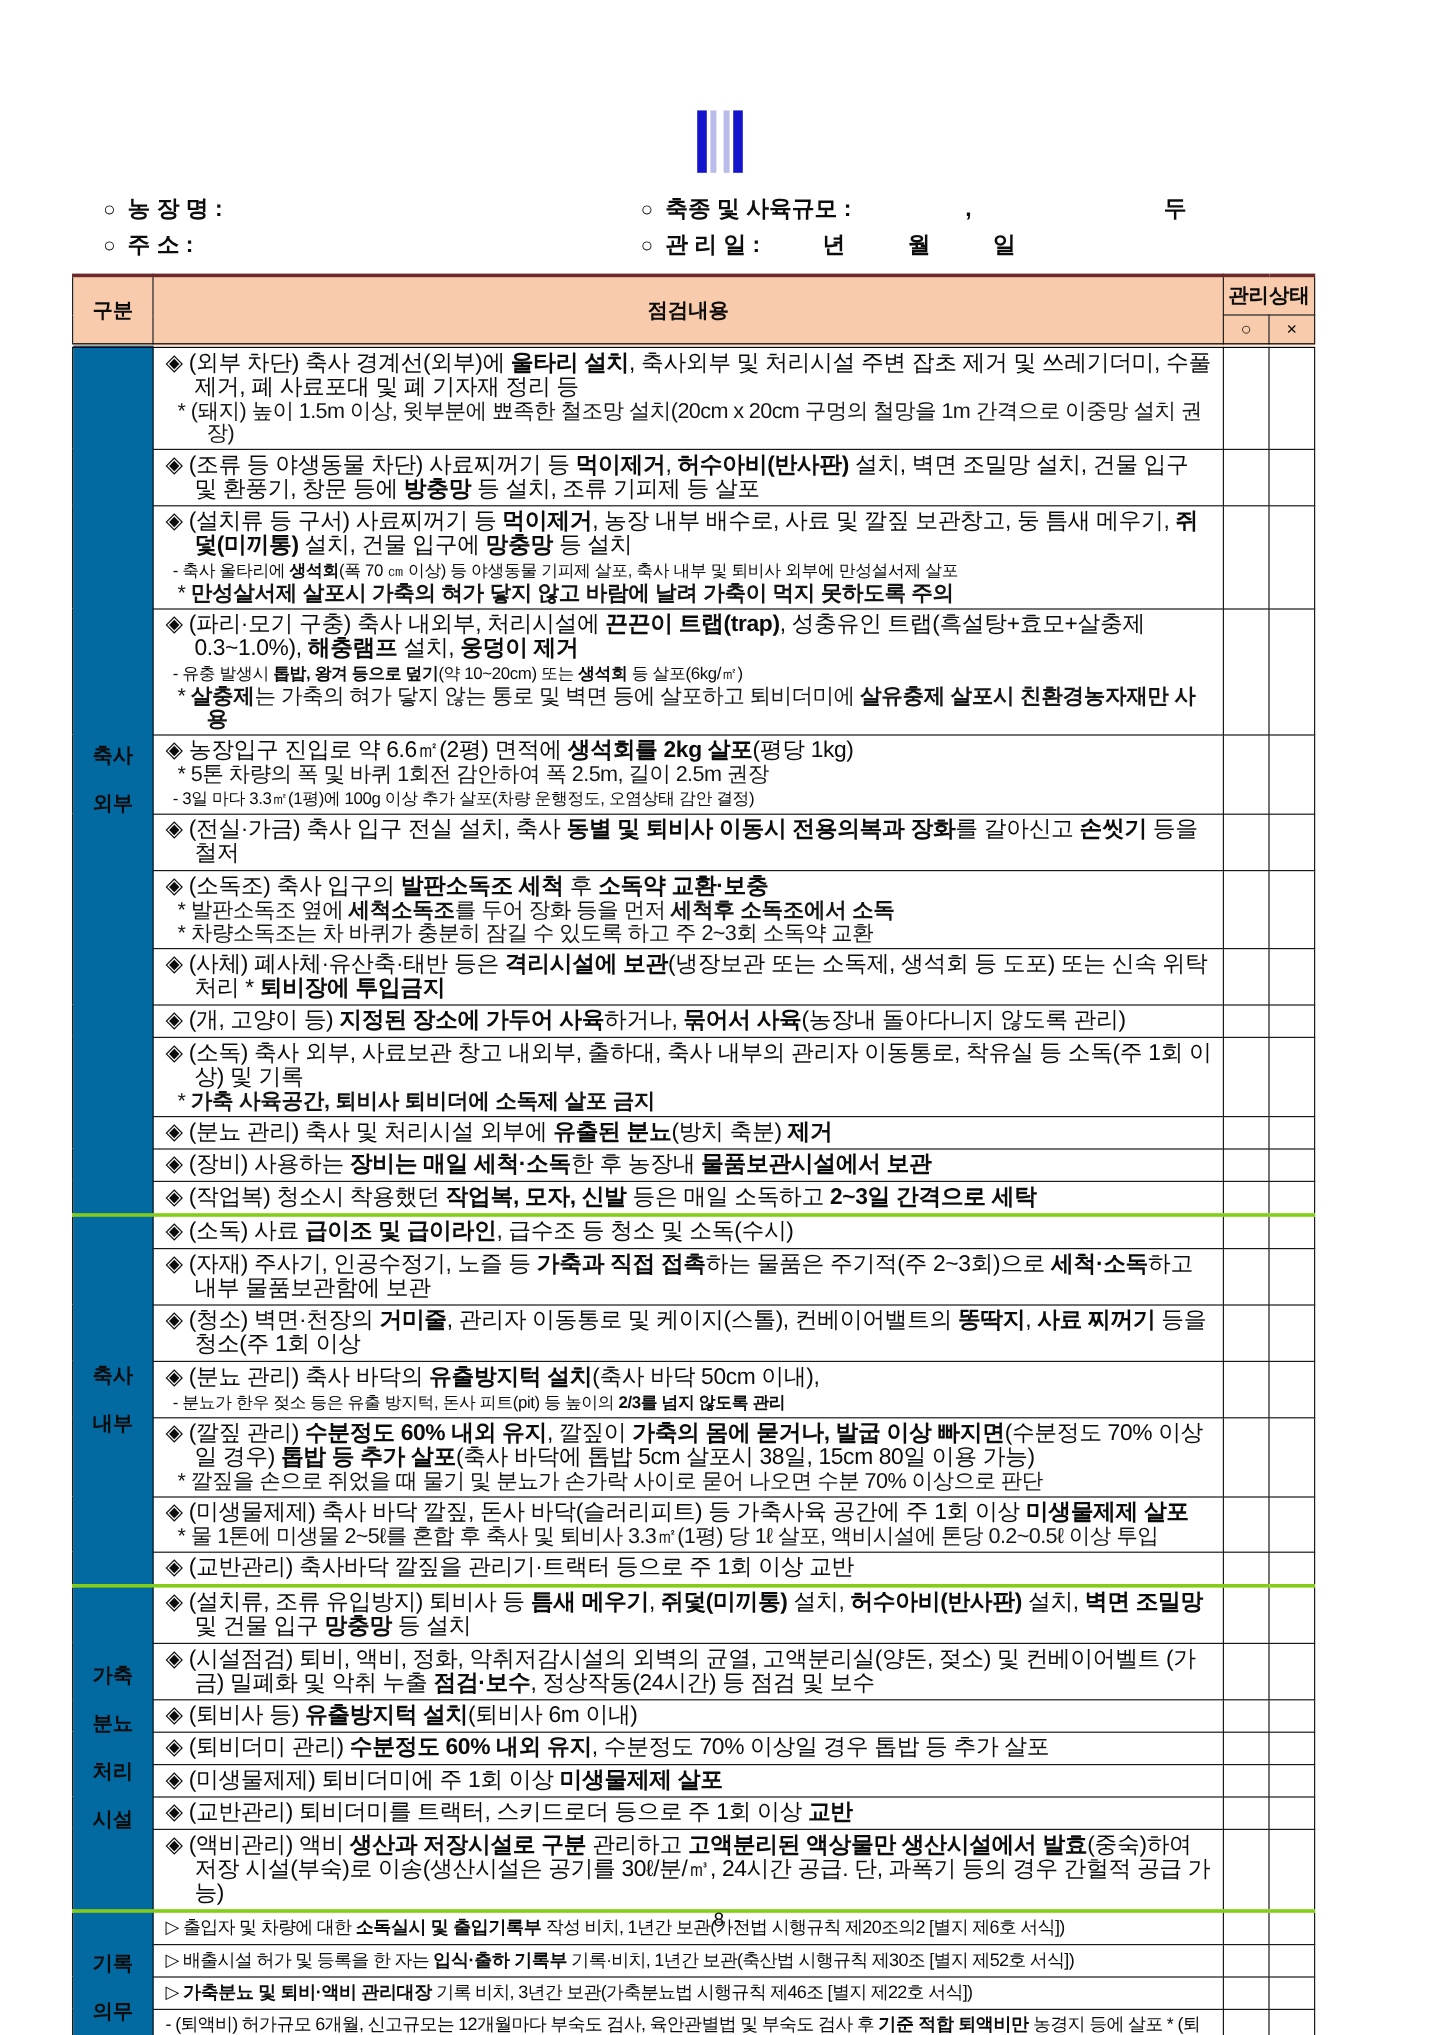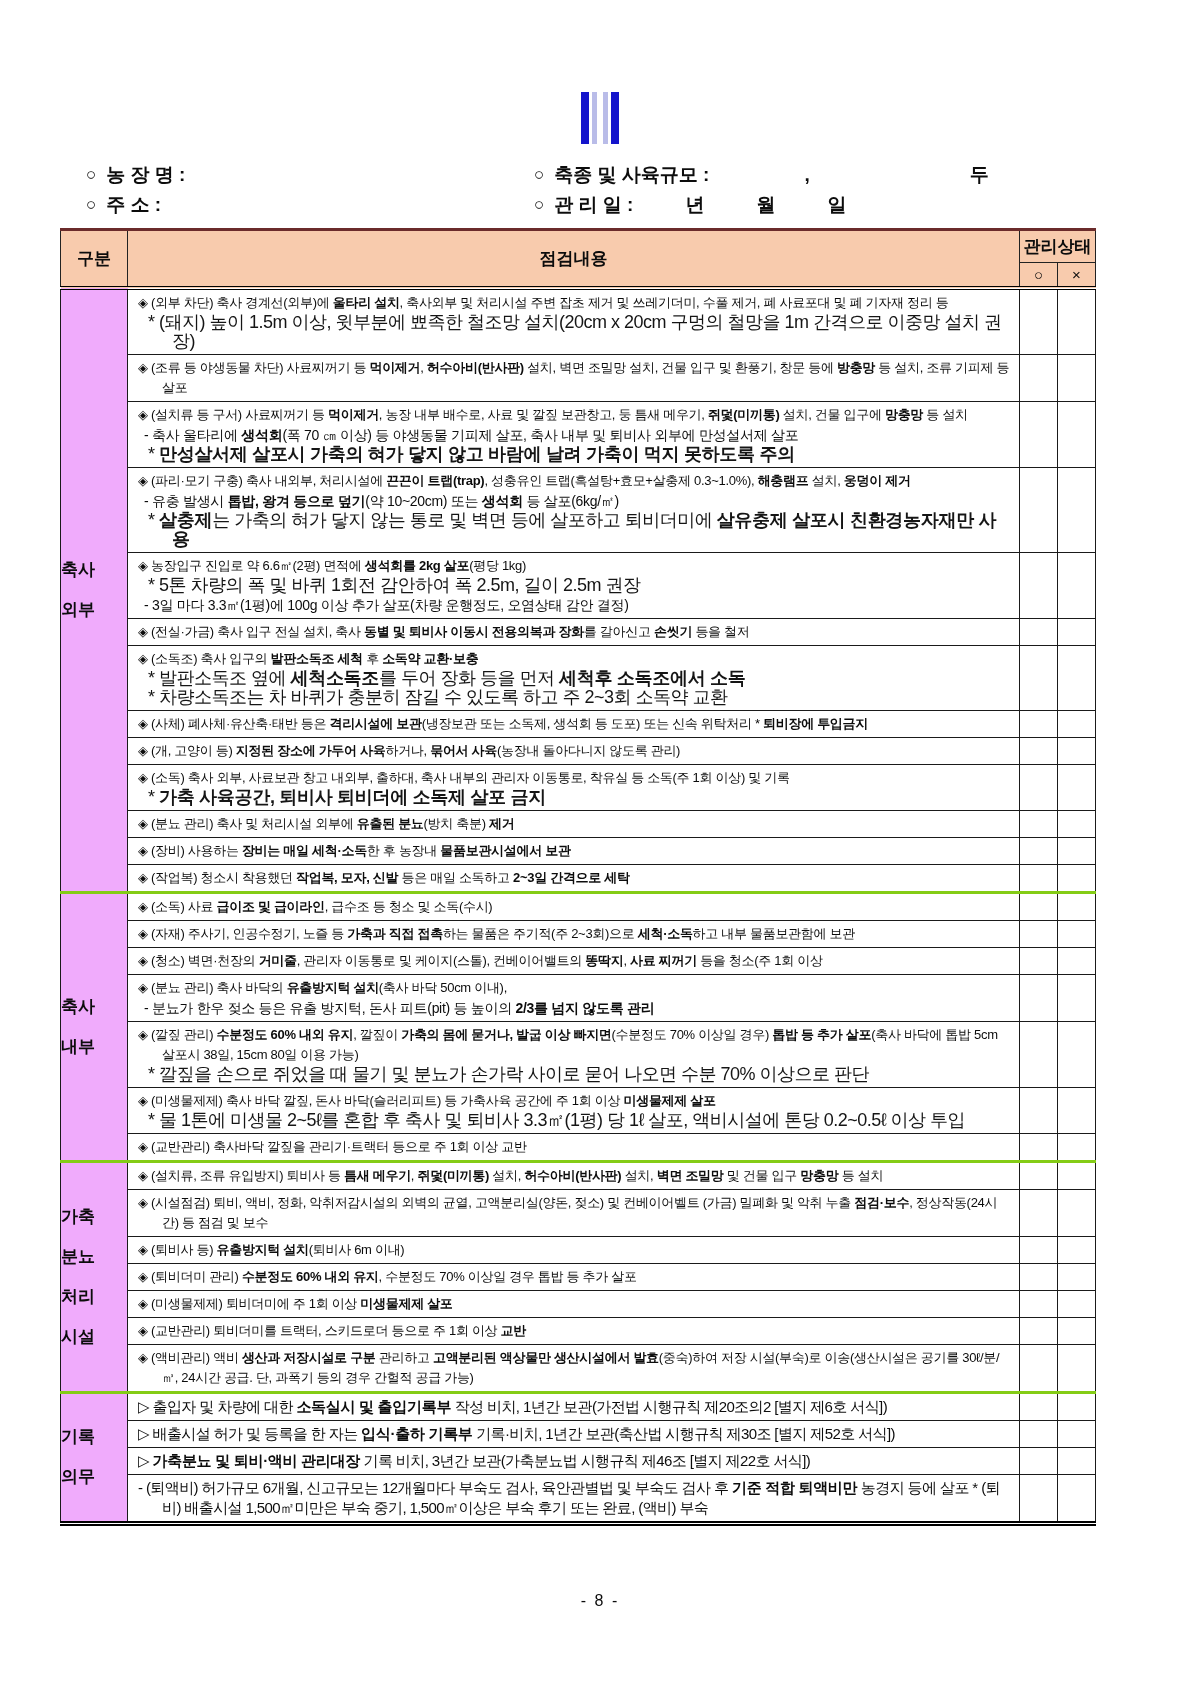--- a/index.html
+++ b/index.html
@@ -57,28 +57,28 @@
   thead th{
     background:var(--header-bg);
     border:1px solid #222;
     font-size:17px;font-weight:bold;
   }
   thead tr.h1 th{height:33px;}
   thead tr.h2 th{height:25px;font-size:15px;font-weight:normal;}
   thead{border-bottom:4px double #000;}
   tbody td{border:1px solid var(--rule);vertical-align:middle;}
   td.cat{
-    text-align:left;font-weight:bold;font-size:17px;
-    vertical-align:middle;background:#f0abfc;
+    text-align:center;font-weight:bold;font-size:17px;
+    vertical-align:middle;background:#0369a1;
   }
   td.cat div{line-height:26px;margin:14px 0;}
   td.content{padding:3px 8px 3px 10px;}
   td.chk{background:#fff;}
   tr.section-start td{border-top:3px solid #84cc16;}
-  .line{padding-left:24px;text-indent:-24px;line-height:20px;font-size:13px;letter-spacing:-0.3px;}
+  .line{padding-left:24px;text-indent:-24px;line-height:20px;font-size:19px;letter-spacing:-0.3px;}
   .line b{letter-spacing:-0.3px;}
   .line.sub{margin-left:6px;font-size:14px;}
   .line.note{margin-left:10px;font-size:18px;line-height:19px;letter-spacing:-0.5px;color:#151515;}
   .line.rec{font-size:15px;line-height:20px;letter-spacing:-0.6px;}
   
   .page-num{
     position:absolute;left:0;right:0;bottom:86px;
     text-align:center;font-size:16px;letter-spacing:2px;
   }
 </style>

